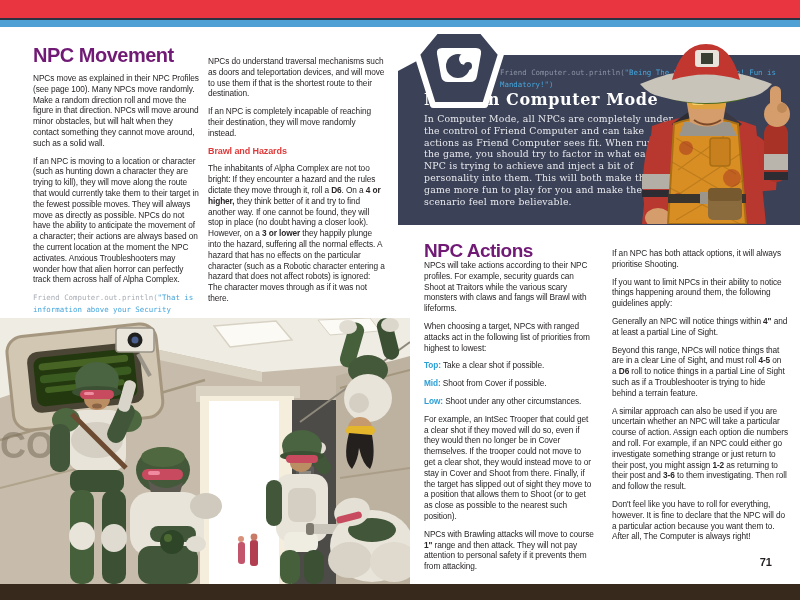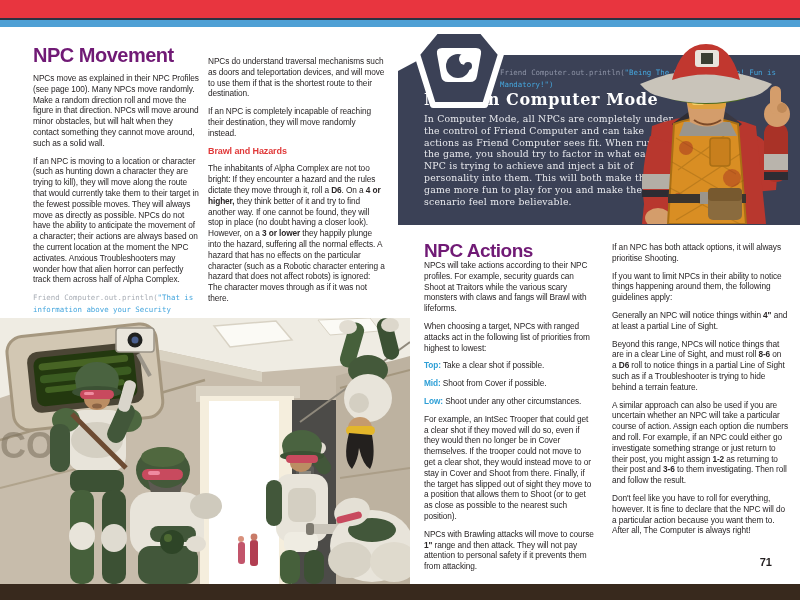--- a/index.html
+++ b/index.html
@@ -250,24 +250,24 @@
   <div class="col" style="left:424px;top:260px;width:170px;">
     <p>NPCs will take actions according to their NPC profiles. For example, security guards can Shoot at Traitors while the various scary monsters with claws and fangs will Brawl with lifeforms.</p>
     <p>When choosing a target, NPCs with ranged attacks act in the following list of priorities from highest to lowest:</p>
     <p><span class="blue">Top:</span><span> Take a clear shot if possible.</span></p>
     <p><span class="blue">Mid:</span><span> Shoot from Cover if possible.</span></p>
     <p><span class="blue">Low:</span><span> Shoot under any other circumstances.</span></p>
     <p>For example, an IntSec Trooper that could get a clear shot if they moved will do so, even if they would then no longer be in Cover themselves. If the trooper could not move to get a clear shot, they would instead move to or stay in Cover and Shoot from there. Finally, if the target has slipped out of sight they move to a position that allows them to Shoot (or to get as close as possible to the nearest such position).</p>
     <p><span>NPCs with Brawling attacks will move to course </span><span class="b">1"</span><span> range and then attack. They will not pay attention to personal safety if it prevents them from attacking.</span></p>
   </div>
 
-  <div class="col" style="left:612px;top:242px;width:176px;">
+  <div class="col" style="left:612px;top:248px;width:176px;">
     <p>If an NPC has both attack options, it will always prioritise Shooting.</p>
     <p>If you want to limit NPCs in their ability to notice things happening around them, the following guidelines apply:</p>
     <p><span>Generally an NPC will notice things within </span><span class="b">4"</span><span> and at least a partial Line of Sight.</span></p>
-    <p><span>Beyond this range, NPCs will notice things that are in a clear Line of Sight, and must roll </span><span class="b">8-6</span><span> on a </span><span class="b">D6</span><span> roll to notice things in a partial Line of Sight such as if a Troubleshooter is trying to hide behind a terrain feature.</span></p>
+    <p><span>Beyond this range, NPCs will notice things that are in a clear Line of Sight, and must roll </span><span class="b">4-5</span><span> on a </span><span class="b">D6</span><span> roll to notice things in a partial Line of Sight such as if a Troubleshooter is trying to hide behind a terrain feature.</span></p>
     <p><span>A similar approach can also be used if you are uncertain whether an NPC will take a particular course of action. Assign each option die numbers and roll. For example, if an NPC could either go investigate something strange or just return to their post, you might assign </span><span class="b">1-2</span><span> as returning to their post and </span><span class="b">3-6</span><span> to them investigating. Then roll and follow the result.</span></p>
     <p>Don't feel like you have to roll for everything, however. It is fine to declare that the NPC will do a particular action because you want them to. After all, The Computer is always right!</p>
   </div>
 
   <div id="page-number">71</div>
   <div class="band-bottom"></div>
 </div>
 
 </body></html>

